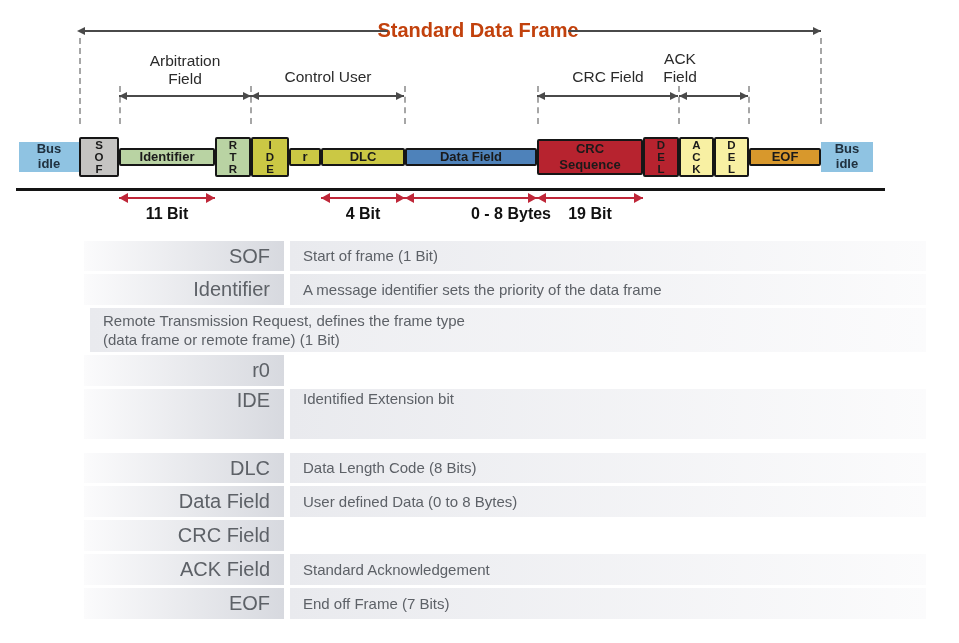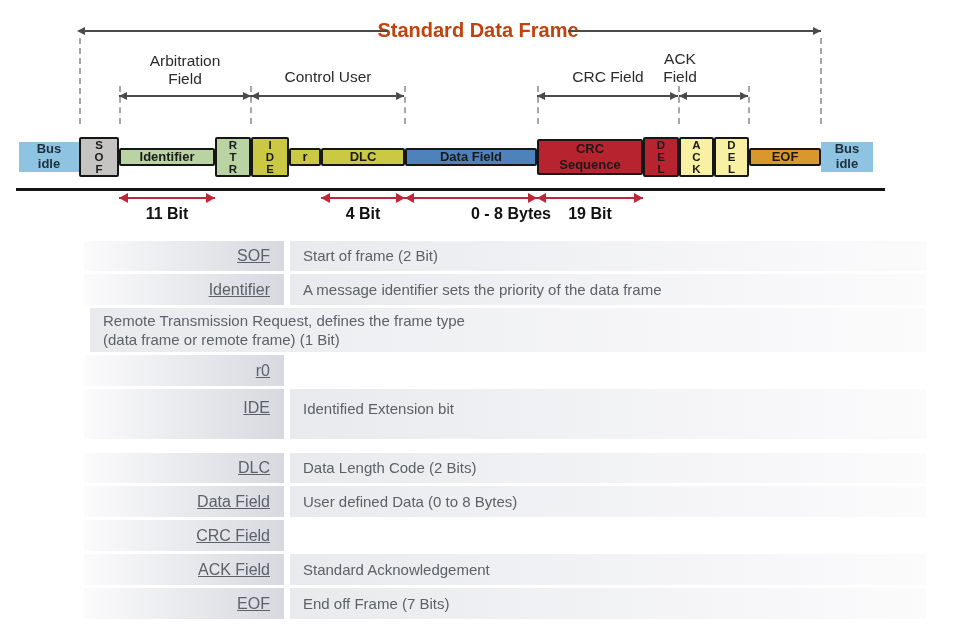--- a/index.html
+++ b/index.html
@@ -41,25 +41,25 @@
   .rarrow::after{right:0;border-left:9px solid currentColor;}
   .rarrow .rbody{position:absolute;left:0;right:0;top:0;height:2px;background:currentColor;}
   .bitlabel{position:absolute;font-size:16px;font-weight:bold;color:#111;transform:translateX(-50%);white-space:nowrap;}
 
   
   .tbl{position:absolute;left:84px;top:241px;width:842px;}
   .trow{display:flex;margin-bottom:3px;}
   .trow.gap-before{margin-top:14px;}
   .tcell-label{flex:0 0 200px;box-sizing:border-box;display:flex;align-items:center;justify-content:flex-end;
                padding-right:14px;background:linear-gradient(90deg,#fbfbfc 0%,#d7d9df 100%);
-               color:#5d6167;font-size:16px;text-decoration:underline;}
+               color:#5d6167;font-size:20px;}
   .tcell-desc{flex:1 1 auto;margin-left:6px;box-sizing:border-box;display:flex;align-items:center;
               padding-left:13px;background:linear-gradient(90deg,#e9eaee 0%,#fbfbfc 100%);
               color:#5d6167;font-size:15px;white-space:pre-line;line-height:1.3;}
-  .trow.top-align .tcell-label,.trow.top-align .tcell-desc{align-items:flex-start;padding-top:10px;}
+  .trow.top-align .tcell-label,.trow.top-align .tcell-desc{align-items:flex-start;}
 </style>
 </head>
 <body>
 
 <div class="stage">
 
   <div class="title" style="left:478px;top:19px;">Standard Data Frame</div>
   <div class="hline" style="left:79px;top:30px;width:309px;"></div>
   <div class="hline" style="left:568px;top:30px;width:253px;"></div>
   <div class="ah ah-l" style="left:77px;top:27px;"></div>
@@ -162,40 +162,40 @@
     </div>
 
   <div class="bitlabel" style="left:167px;top:205px;">11 Bit</div>
   <div class="bitlabel" style="left:363px;top:205px;">4 Bit</div>
   <div class="bitlabel" style="left:466px;top:205px;margin-left:45px;">0 - 8 Bytes</div>
   <div class="bitlabel" style="left:590px;top:205px;">19 Bit</div>
 
   <div class="tbl">
     <div class="trow" style="height:30px;">
       <div class="tcell-label">SOF</div>
-      <div class="tcell-desc">Start of frame (2 Bit)</div>
+      <div class="tcell-desc">Start of frame (1 Bit)</div>
     </div>
     <div class="trow" style="height:31px;">
       <div class="tcell-label">Identifier</div>
       <div class="tcell-desc">A message identifier sets the priority of the data frame</div>
     </div>
     <div class="trow" style="height:44px;">
       <div class="tcell-desc">Remote Transmission Request, defines the frame type
 (data frame or remote frame) (1 Bit)</div>
     </div>
     <div class="trow" style="height:31px;">
       <div class="tcell-label">r0</div>
     </div>
     <div class="trow top-align" style="height:50px;">
       <div class="tcell-label">IDE</div>
       <div class="tcell-desc">Identified Extension bit</div>
     </div>
     <div class="trow gap-before" style="height:30px;">
       <div class="tcell-label">DLC</div>
-      <div class="tcell-desc">Data Length Code (2 Bits)</div>
+      <div class="tcell-desc">Data Length Code (8 Bits)</div>
     </div>
     <div class="trow" style="height:31px;">
       <div class="tcell-label">Data Field</div>
       <div class="tcell-desc">User defined Data (0 to 8 Bytes)</div>
     </div>
     <div class="trow" style="height:31px;">
       <div class="tcell-label">CRC Field</div>
     </div>
     <div class="trow" style="height:31px;">
       <div class="tcell-label">ACK Field</div>

